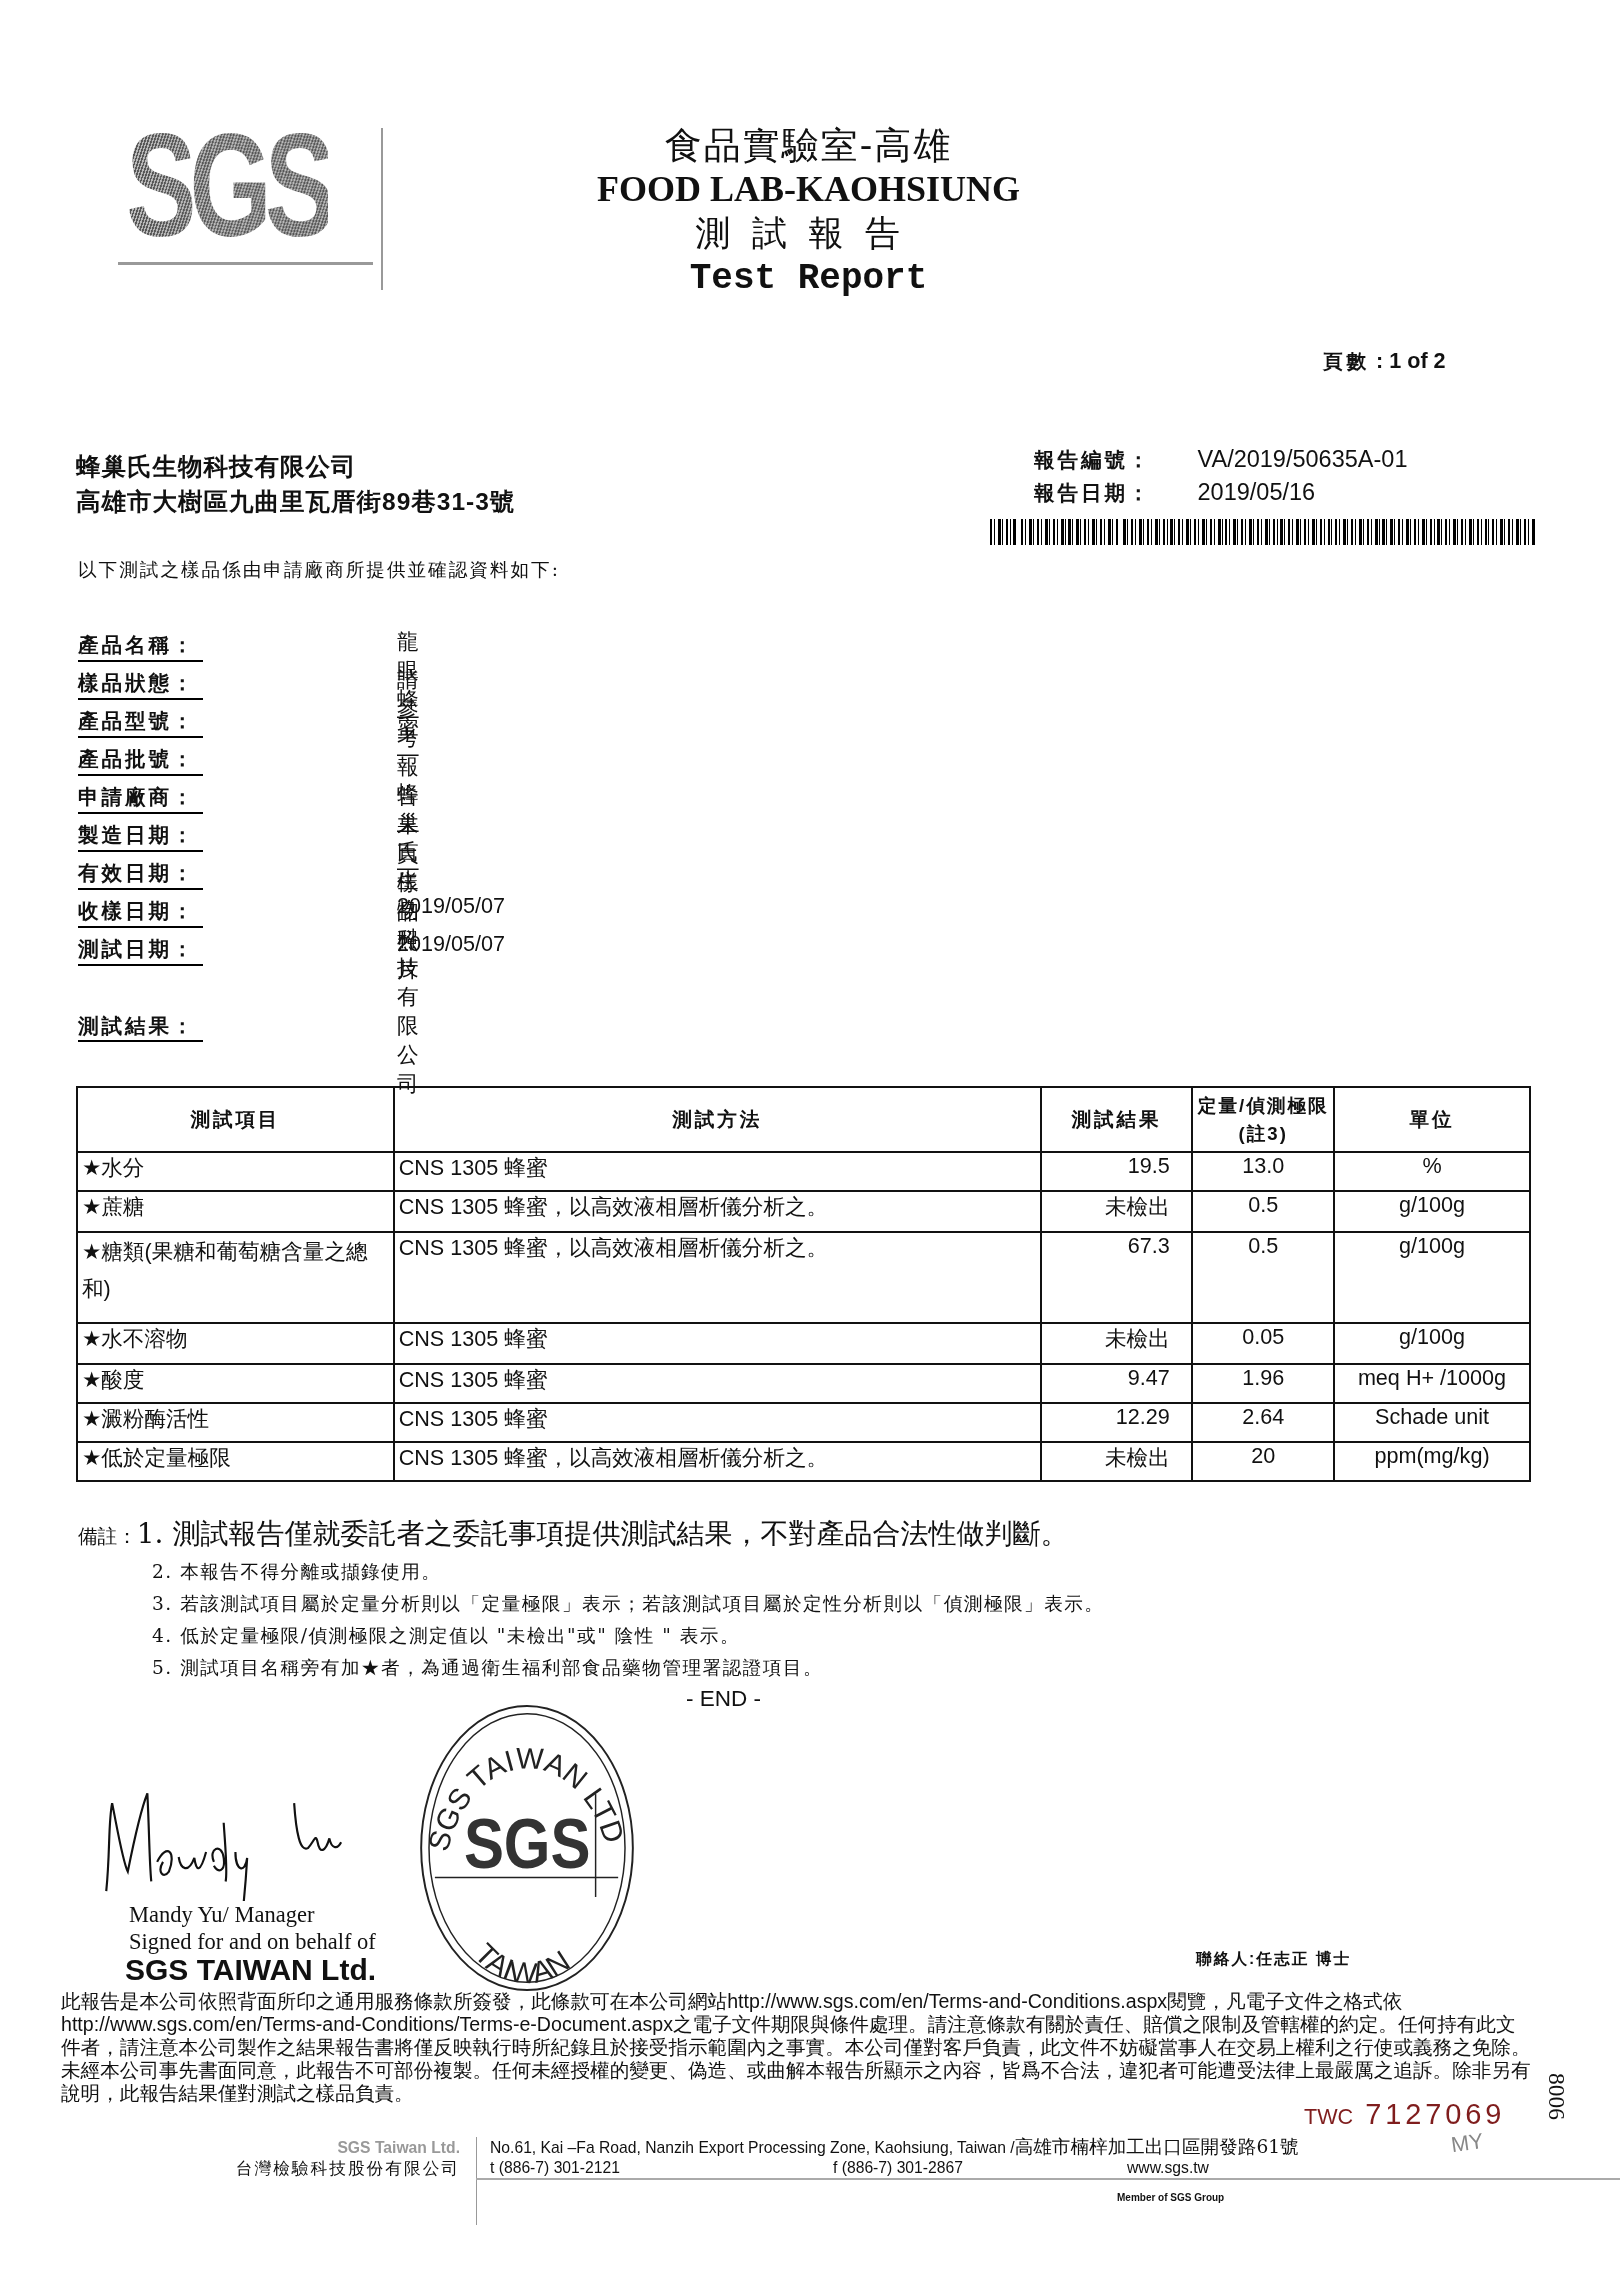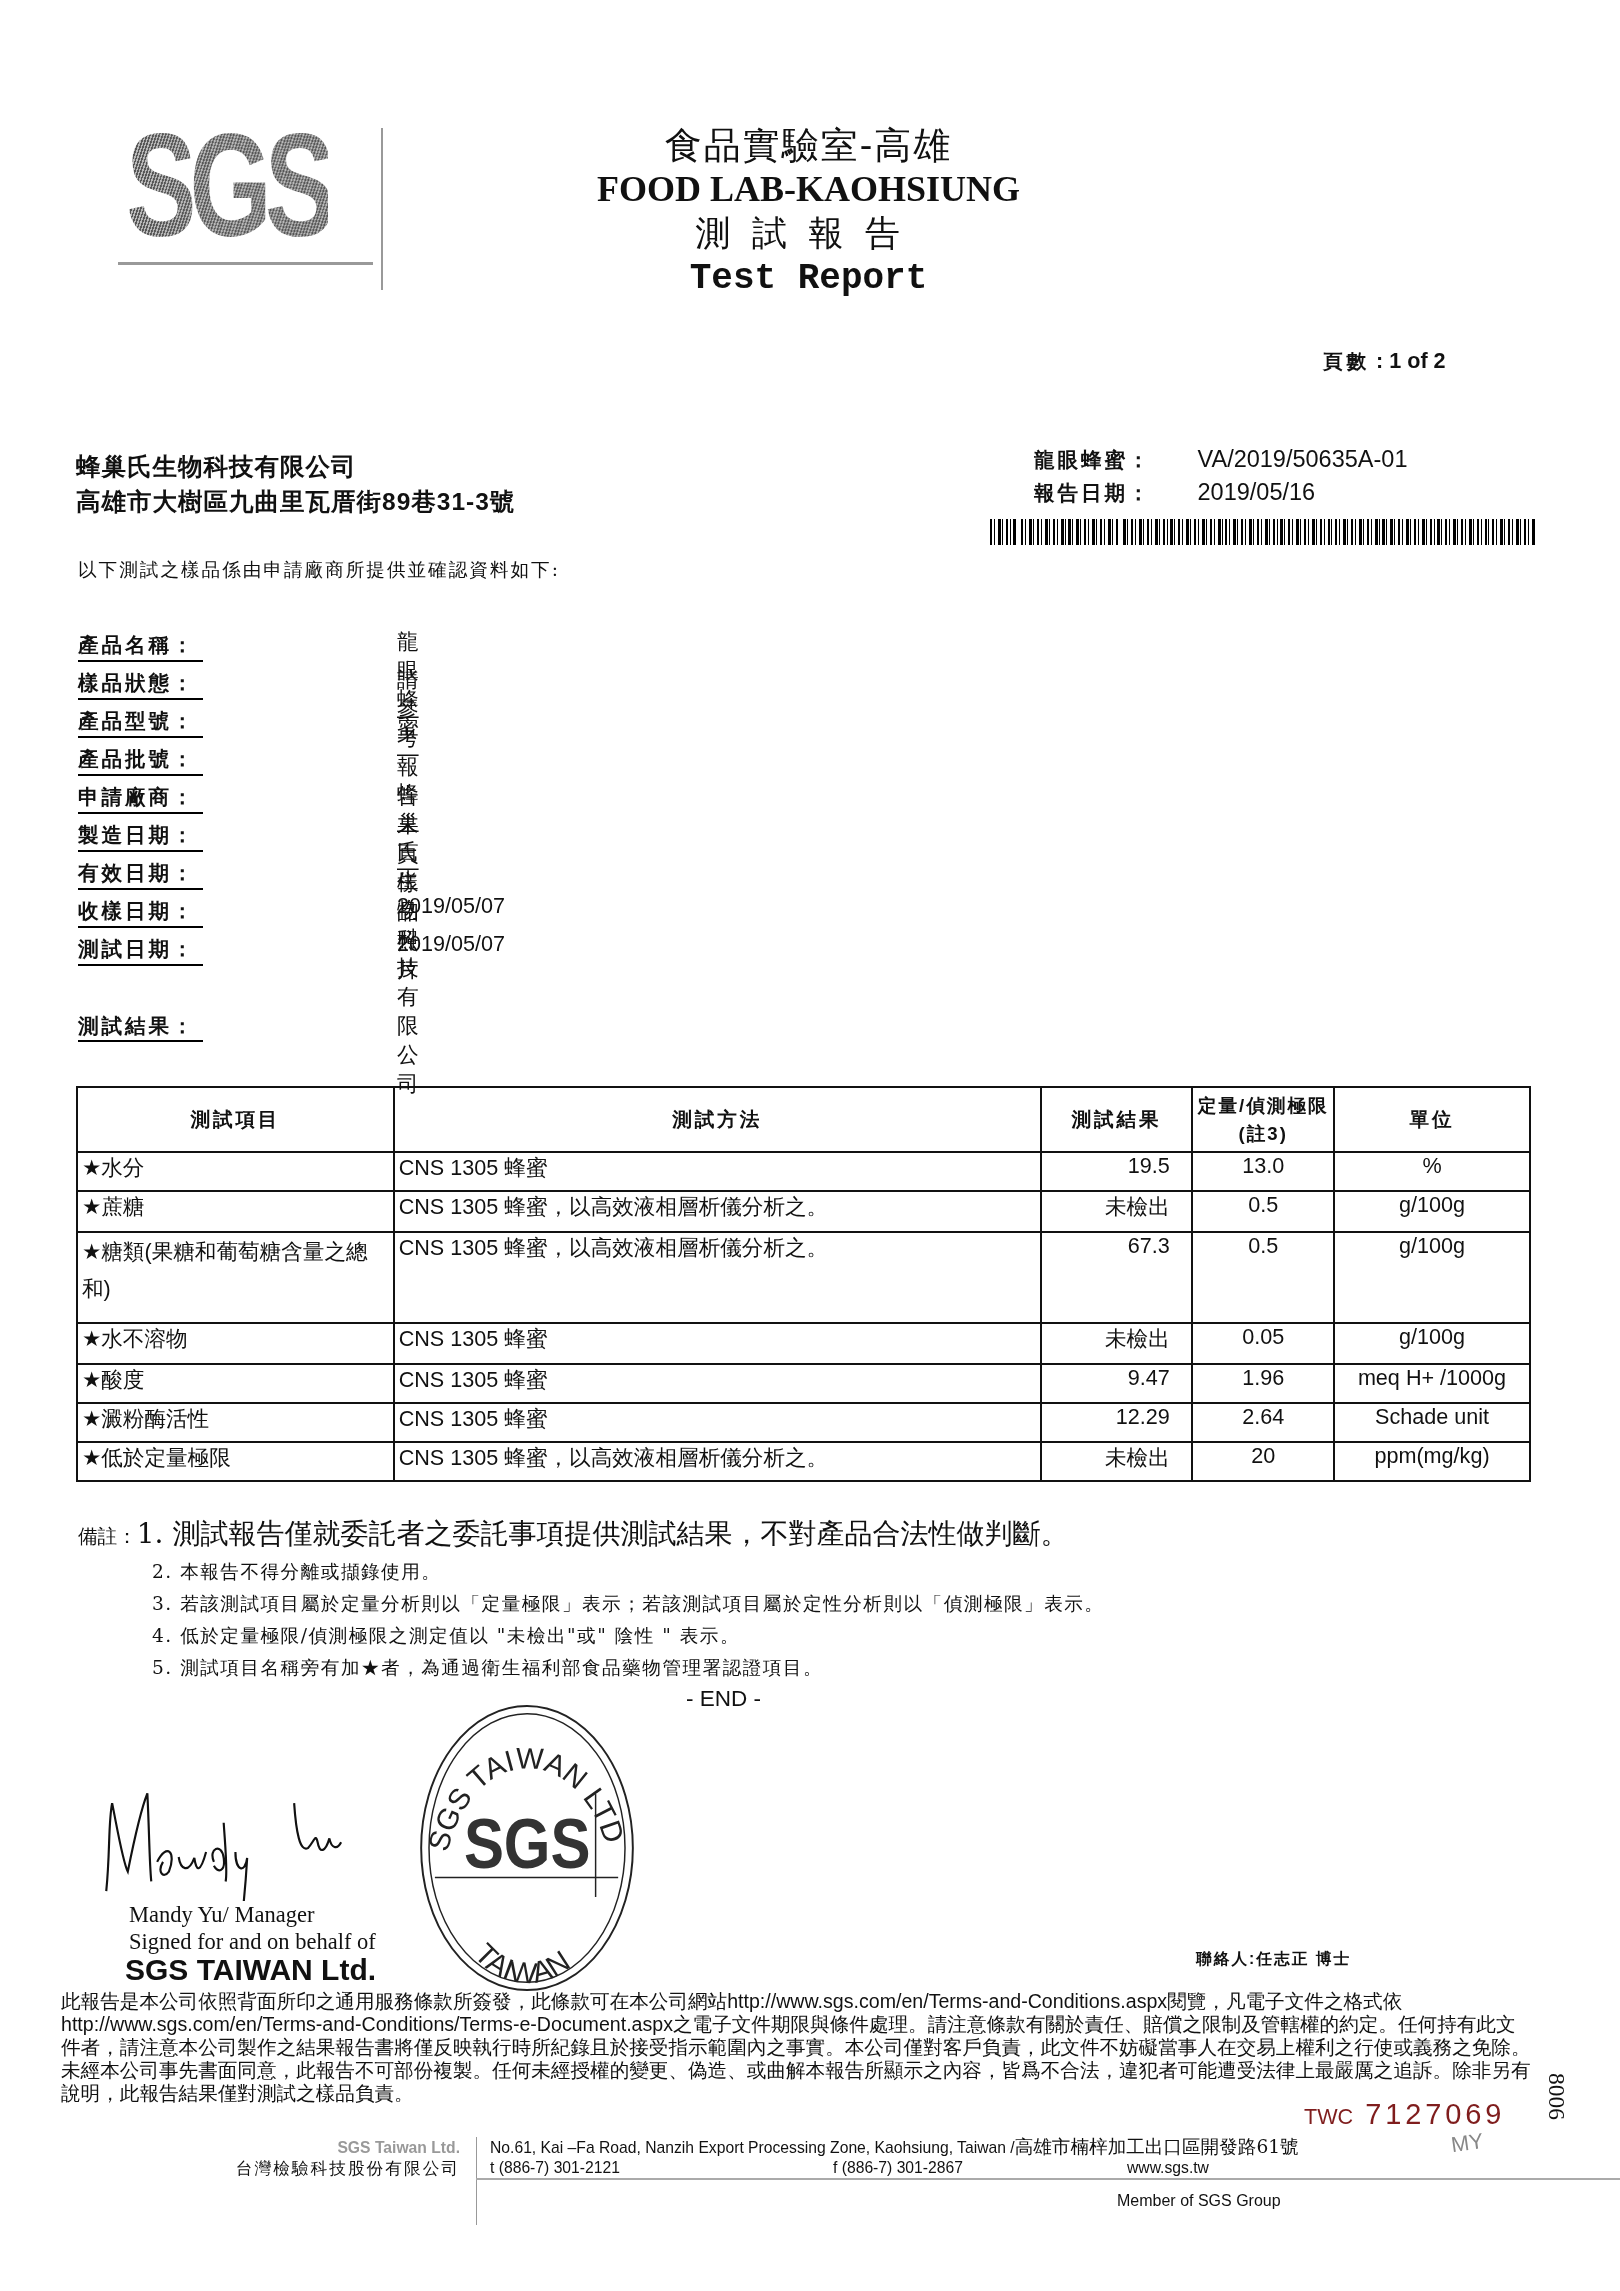--- a/index.html
+++ b/index.html
@@ -50,21 +50,21 @@
   .twc small{font-size:21.6px;letter-spacing:0;}
   .my{left:1451px;top:2130px;font-size:21.6px;color:#888;transform:rotate(-8deg);}
   .side{left:1570px;top:2073px;font-family:"Liberation Serif",serif;font-size:23.5px;transform:rotate(90deg);transform-origin:left top;}
   .foot-left{left:176px;top:2139px;width:284px;text-align:right;}
   .foot-left .a{font-weight:bold;color:#999;font-size:15.7px;}
   .foot-left .b{font-family:"DejaVu Serif",serif;font-size:16.7px;letter-spacing:2px;}
   .foot-vline{left:476px;top:2137px;width:1px;height:88px;background:#999;}
   .foot-hline{left:476px;top:2178px;width:1147px;height:2px;background:#aaa;}
   .foot-right{left:490px;top:2137px;font-size:15.7px;line-height:19.6px;}
   .foot-right .zhaddr{font-family:"DejaVu Serif",serif;font-size:18.6px;}
-  .member{left:1117px;top:2192px;font-size:16px;font-weight:normal;text-align:right;}
+  .member{left:1117px;top:2192px;font-size:10px;font-weight:bold;text-align:right;}
 </style>
 </head>
 <body>
 
 <div class="abs logo">
   <div class="logo-text">SGS</div>
   <div class="logo-hline"></div>
   <div class="logo-vline"></div>
 </div>
 
@@ -80,21 +80,21 @@
   <span>: 1 of 2</span>
 </div>
 
 <div class="abs client">
   <div>蜂巢氏生物科技有限公司</div>
   <div>高雄市大樹區九曲里瓦厝街89巷31-3號</div>
 </div>
 
 <div class="abs meta">
   <div>
-    <span class="lbl">龍眼蜂蜜：</span>
+    <span class="lbl">報告編號：</span>
     <span>VA/2019/50635A-01</span>
   </div>
   <div>
     <span class="lbl">報告日期：</span>
     <span>2019/05/16</span>
   </div>
 </div>
 <div class="abs barcode"></div>
 
 <div class="abs intro">以下測試之樣品係由申請廠商所提供並確認資料如下:</div>

